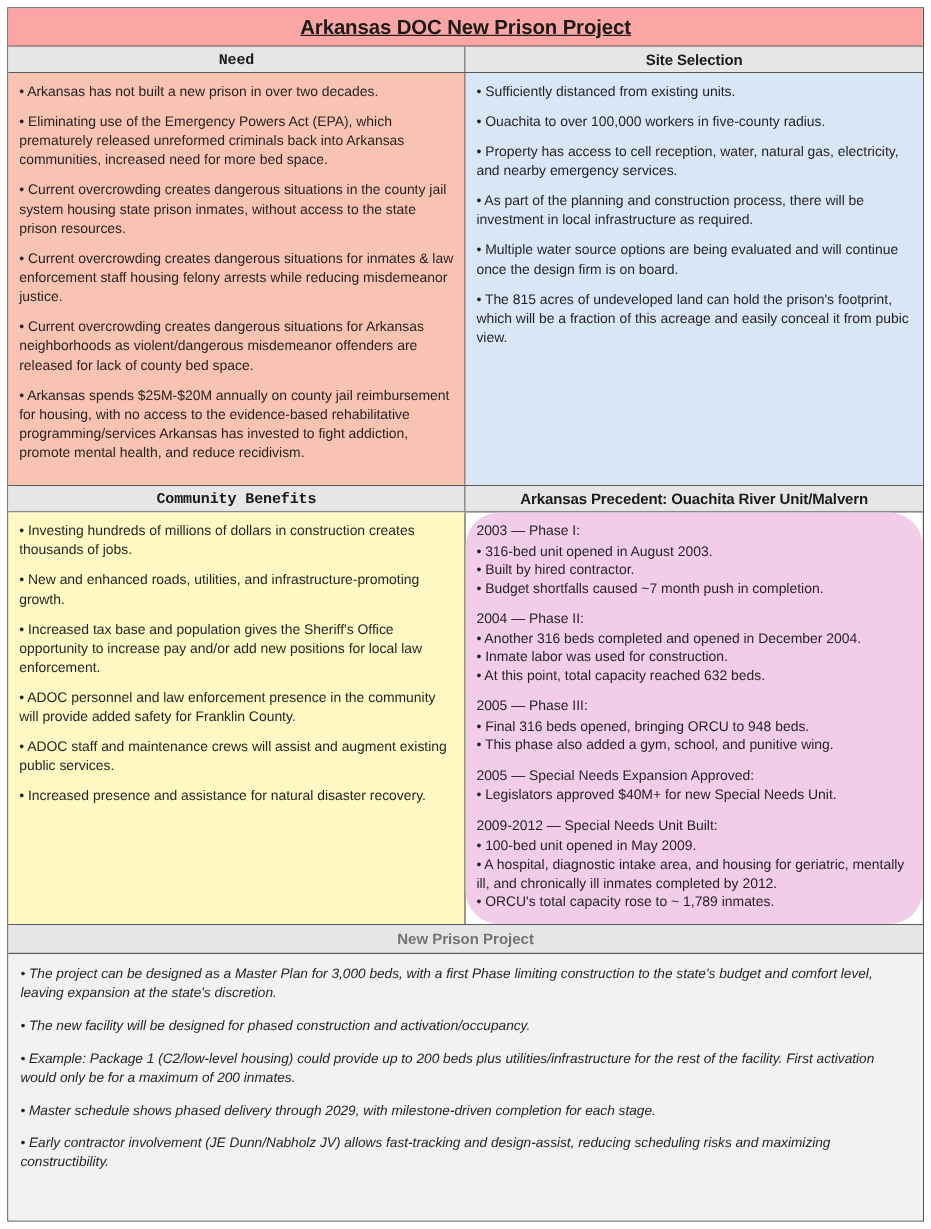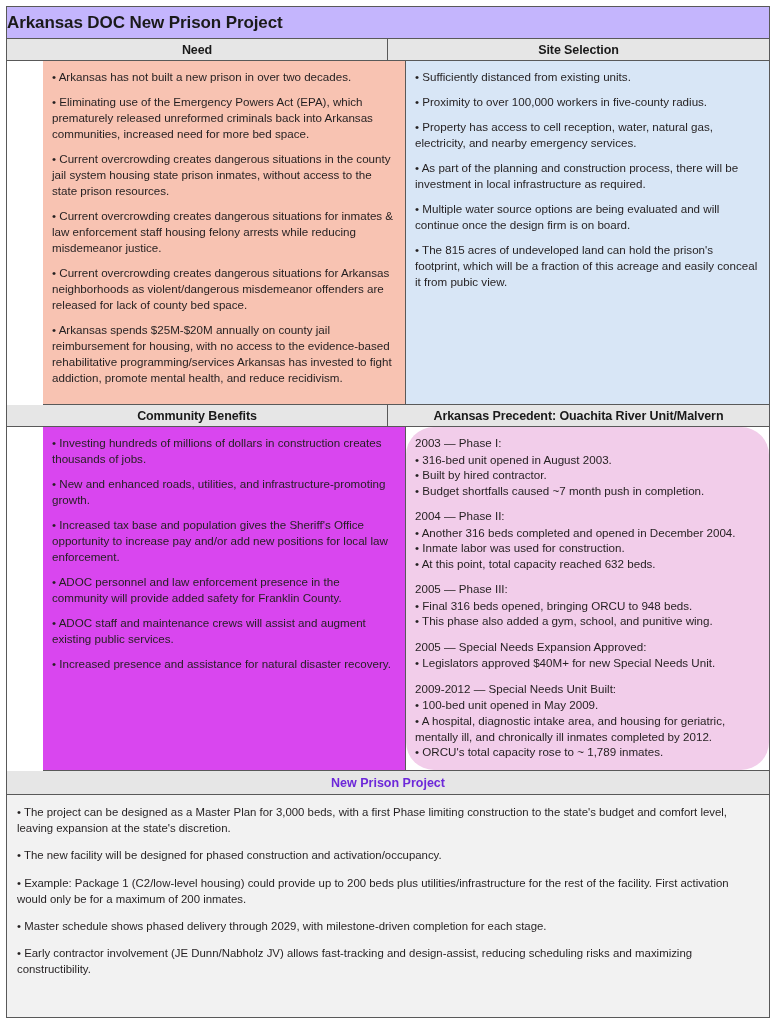--- a/index.html
+++ b/index.html
@@ -32,22 +32,23 @@
   }
 
   
   .title-row {
     box-sizing: border-box;
     height: 32px;
     flex: 0 0 32px;
     border-bottom: 1.5px solid #595959;
     display: flex;
     align-items: center;
-    justify-content: flex-start;
-    background: #c4b5fd;
+    justify-content: center;
+    background: #fca5a5;
+    text-decoration: underline;
   }
   .title-row .title-text {
     font-size: 17px;
     font-weight: bold;
     letter-spacing: -0.1px;
     color: #1a1a1a;
   }
 
   
   .hdr-row {
@@ -63,43 +64,42 @@
     flex: 1 1 50%;
     display: flex;
     align-items: center;
     justify-content: center;
     font-size: 12.5px;
     font-weight: bold;
     color: #1a1a1a;
     background: #e6e6e6;
     letter-spacing: -0.1px;
   }
-  .hdr-cell.left { border-right: 1.5px solid #595959; }
+  .hdr-cell.left { border-right: 1.5px solid #595959; font-family: Liberation Mono, monospace; }
 
   
   .body-row {
     box-sizing: border-box;
     display: flex;
     border-bottom: 1.5px solid #595959;
-    margin-left: 36px;
   }
   .body-row.r1 { flex: 0 0 344px; height: 344px; }
   .body-row.r2 { flex: 0 0 344px; height: 344px; }
 
   .cell {
     box-sizing: border-box;
     flex: 1 1 50%;
     padding: 8px 9px 6px 9px;
     overflow: hidden;
   }
   .cell.left { border-right: 1.5px solid #595959; }
 
   .c-need  { background: #f8c3b2; }
   .c-site  { background: #d8e6f6; }
-  .c-bene  { background: #d946ef; }
+  .c-bene  { background: #fef9c3; }
   .c-prec  { background: #f2cdea; border-radius: 28px; }
 
   
   .blk {
     font-size: 11.6px;
     line-height: 1.38;
     margin: 0 0 9px 0;
     color: #231f20;
     text-align: left;
   }
@@ -128,33 +128,34 @@
     height: 24px;
     background: #e6e6e6;
     border-bottom: 1.5px solid #595959;
     display: flex;
     align-items: center;
     justify-content: center;
   }
   .bottom-hdr .t {
     font-size: 12.5px;
     font-weight: bold;
-    color: #6d28d9;
+    color: #737373;
   }
   .bottom-body {
     box-sizing: border-box;
     flex: 1 1 auto;
     background: #f2f2f2;
     padding: 9px 10px 8px 10px;
     overflow: hidden;
   }
   .bottom-body .blk {
     font-size: 11.4px;
     line-height: 1.42;
     margin: 0 0 11px 0;
+    font-style: italic;
   }
   .bottom-body .blk:last-child { margin-bottom: 12px; }
 </style>
 </head>
 <body>
 
 <div class="page">
   <div class="sheet">
 
     <div class="title-row">
@@ -174,21 +175,21 @@
       <div class="cell left c-need">
         <p class="blk">• Arkansas has not built a new prison in over two decades.</p>
         <p class="blk">• Eliminating use of the Emergency Powers Act (EPA), which prematurely released unreformed criminals back into Arkansas communities, increased need for more bed space.</p>
         <p class="blk">• Current overcrowding creates dangerous situations in the county jail system housing state prison inmates, without access to the state prison resources.</p>
         <p class="blk">• Current overcrowding creates dangerous situations for inmates &amp; law enforcement staff housing felony arrests while reducing misdemeanor justice.</p>
         <p class="blk">• Current overcrowding creates dangerous situations for Arkansas neighborhoods as violent/dangerous misdemeanor offenders are released for lack of county bed space.</p>
         <p class="blk">• Arkansas spends $25M-$20M annually on county jail reimbursement for housing, with no access to the evidence-based rehabilitative programming/services Arkansas has invested to fight addiction, promote mental health, and reduce recidivism.</p>
       </div>
       <div class="cell c-site">
         <p class="blk">• Sufficiently distanced from existing units.</p>
-        <p class="blk">• Proximity to over 100,000 workers in five-county radius.</p>
+        <p class="blk">• Ouachita to over 100,000 workers in five-county radius.</p>
         <p class="blk">• Property has access to cell reception, water, natural gas, electricity, and nearby emergency services.</p>
         <p class="blk">• As part of the planning and construction process, there will be investment in local infrastructure as required.</p>
         <p class="blk">• Multiple water source options are being evaluated and will continue once the design firm is on board.</p>
         <p class="blk">• The 815 acres of undeveloped land can hold the prison's footprint, which will be a fraction of this acreage and easily conceal it from pubic view.</p>
       </div>
     </div>
 
     <div class="hdr-row">
       <div class="hdr-cell left">
         <span>Community Benefits</span>

